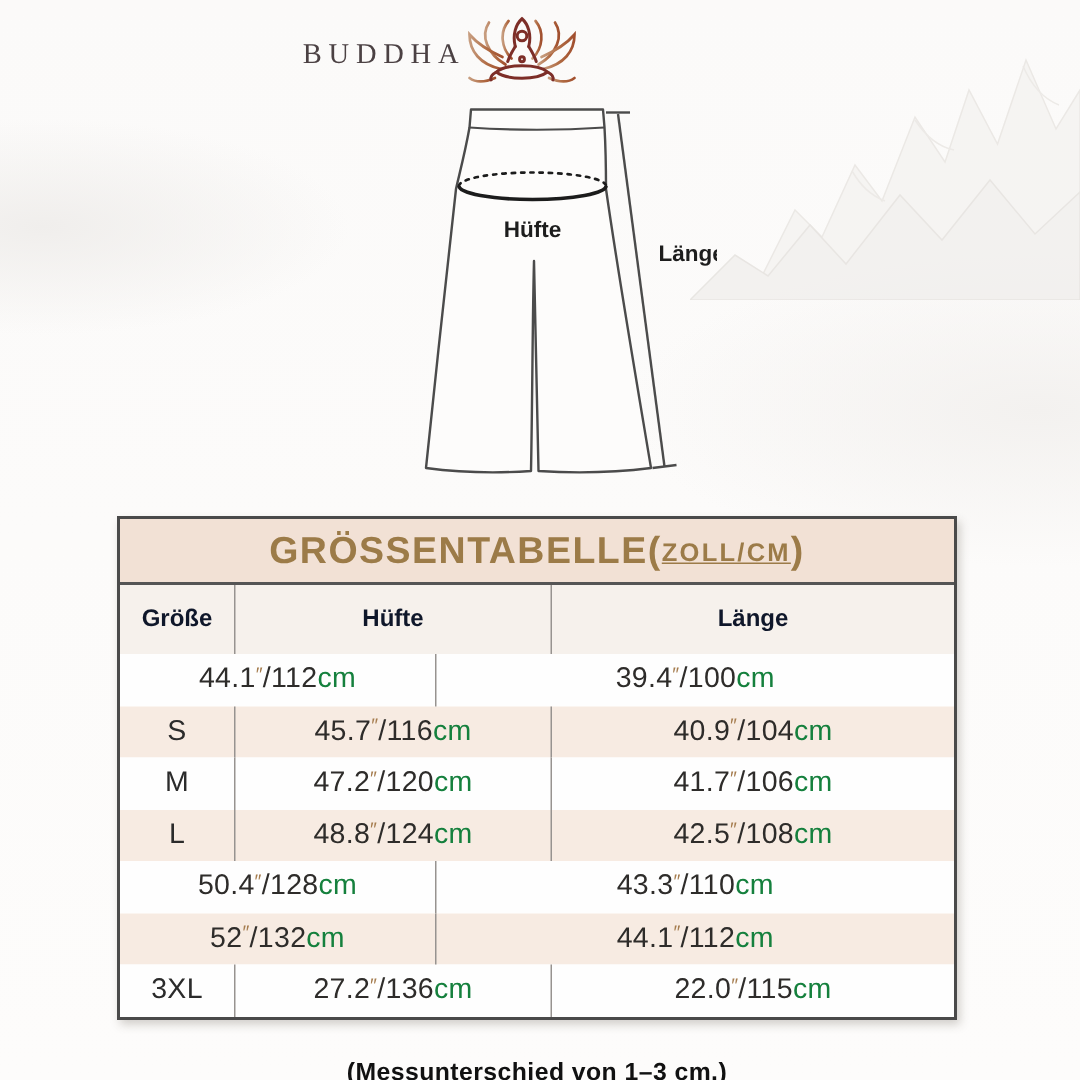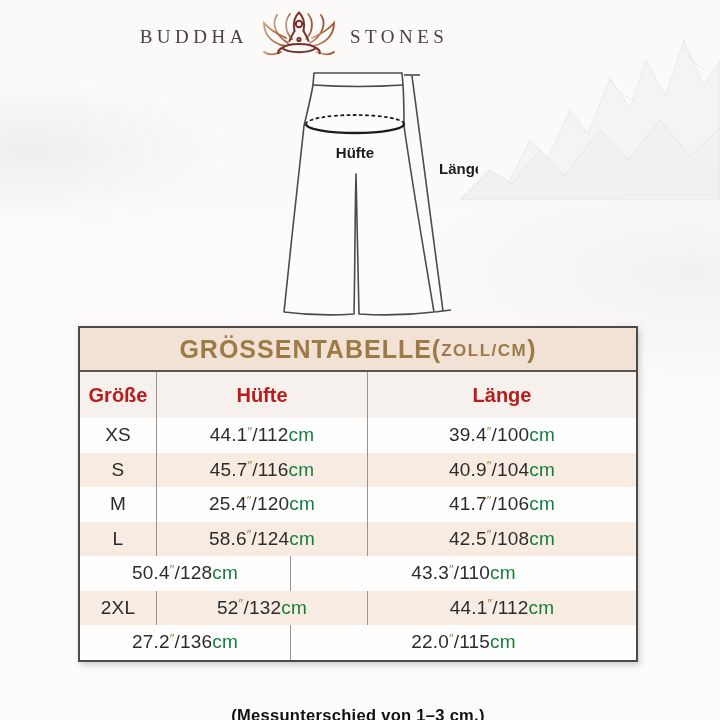--- a/index.html
+++ b/index.html
@@ -16,63 +16,63 @@
     background:
       radial-gradient(ellipse 340px 120px at 4% 21%, #f0eeec 0%, rgba(240,238,236,0) 60%),
       radial-gradient(ellipse 420px 160px at 96% 38%, #f3f1ef 0%, rgba(243,241,239,0) 65%),
       linear-gradient(180deg, #fbfaf9 0%, #fdfcfb 100%);
   }
   .bg-mountains { position:absolute; right:0; top:168; width:260px; height:200px; opacity:.75; }
 
   
   .logo {
     position:absolute; top:6px; left:0; width:588px; height:62px;
-    display:flex; align-items:center; justify-content:center; gap:13px;
+    display:flex; align-items:center; justify-content:center; gap:0;
   }
   .logo .word {
     font-family:"Liberation Serif", serif;
     font-size:19px; letter-spacing:4.5px; color:#4b4143; font-weight:500;
   }
   .logo svg { display:block; }
 
   
   .diagram { position:absolute; left:268px; top:62px; width:210px; height:258px; }
   .diagram text {
     font-family:"Liberation Sans", sans-serif;
     font-size:15px; font-weight:bold; fill:#1d1d1d;
   }
 
   
   .size-table {
-    position:absolute; left:78px; top:326px; width:560px;
+    position:absolute; left:78px; top:344px; width:560px;
     background:#fefefe;
     border:2px solid #4a4a4a;
     box-shadow:2px 3px 6px rgba(80,70,60,.25);
   }
   .table-title {
     height:44px; background:#f2e1d5;
     border-bottom:2px solid #555;
     display:flex; align-items:center; justify-content:center;
     color:#9c7b48; font-weight:bold; font-size:25px; letter-spacing:1px;
     white-space:nowrap;
   }
-  .table-title .small { font-size:17px; letter-spacing:1.5px; padding-top:4px; }
+  .table-title .small { font-size:17px; letter-spacing:1.5px; padding-top:4px;text-decoration:underline; }
   .thead, .tr { display:flex; align-items:stretch; }
   .thead { height:46px; background:#f6f1ec; }
   .tr { height:34.5px; background:#fefefe; }
   .tr.alt { background:#f7ebe2; }
   .td, .th {
     display:flex; align-items:center; justify-content:center;
     border-right:1px solid #979390;
   }
   .td:last-child, .th:last-child { border-right:none; }
   .col-size { width:77px; }
   .col-hip  { width:211px; }
   .col-len  { flex:1; }
-  .th { font-size:20px; font-weight:bold; color:#b91c1c; }
+  .th { font-size:16px; font-weight:bold; color:#0f172a; }
   .td { font-size:19px; color:#2e2c2a; letter-spacing:.2px; }
   .td.size { font-size:19px; color:#2b2b2b; }
   .td span.tan { color:#15803d; }
   .td span.prime { font-size:13px; position:relative; top:-4px; color:#a57c4e; }
 
   .note {
     position:absolute; top:687px; left:78px; width:560px;
     text-align:center; font-size:16.5px; font-weight:bold;
     letter-spacing:.3px; color:#111;margin-top:19px;
   }
@@ -120,21 +120,20 @@
       <circle cx="38" cy="16" r="3.2"></circle>
       <path d="M33.5,23 C31.5,15 34,8 38,4.5 C42,8 44.5,15 42.5,23"></path>
       <path d="M33.5,23 C31,27 29.5,30 28.5,33"></path>
       <path d="M42.5,23 C45,27 46.5,30 47.5,33"></path>
       <path d="M21,40 C27,34.5 49,34.5 55,40 C48,45.5 28,45.5 21,40 Z"></path>
       <path d="M21,40 C18,41.5 16.8,43.5 17.4,45.3"></path>
       <path d="M55,40 C58,41.5 59.2,43.5 58.6,45.3"></path>
       <circle cx="38" cy="31.5" r="1.6"></circle>
     </g>
   </svg>
-  <span class="word">STONES</span>
 </div>
 
 <svg class="diagram" viewBox="0 0 210 258">
 
   <path d="M46,11 L134,11 L135,23 C136,40 136,55 136,64 C144,120 156,190 166,250
            Q130,254.5 91,252 C90,200 89,150 88,112 C87,150 87,200 86,252
            Q50,254.5 16,250 C22,190 30,120 36,64 C38,55 42,40 45,23 Z" fill="#fdfcfb" stroke="#4b4b4b" stroke-width="1.6" stroke-linejoin="round"></path>
 
   <path d="M45,23 Q90,26 135,23" fill="none" stroke="#4b4b4b" stroke-width="1.4"></path>
 
@@ -156,21 +155,20 @@
       <span class="small">ZOLL/CM</span>
       <span>)</span>
   </div>
   <div class="thead">
     <div class="th col-size">Größe</div>
     <div class="th col-hip">Hüfte</div>
     <div class="th col-len">Länge</div>
   </div>
   <div id="table-body">
   <div class="tr">
-    <div class="td size col-size">XS</div>
     <div class="td val col-hip">
           <span>44.1</span>
           <span class="prime">″</span>
           <span>/</span>
           <span>112</span>
           <span class="tan">cm</span>
         </div>
     <div class="td val col-len">
           <span>39.4</span>
           <span class="prime">″</span>
@@ -194,39 +192,39 @@
           <span class="prime">″</span>
           <span>/</span>
           <span>104</span>
           <span class="tan">cm</span>
         </div>
   </div>
 
   <div class="tr">
     <div class="td size col-size">M</div>
     <div class="td val col-hip">
-          <span>25.4</span>
+          <span>47.2</span>
           <span class="prime">″</span>
           <span>/</span>
           <span>120</span>
           <span class="tan">cm</span>
         </div>
     <div class="td val col-len">
           <span>41.7</span>
           <span class="prime">″</span>
           <span>/</span>
           <span>106</span>
           <span class="tan">cm</span>
         </div>
   </div>
 
   <div class="tr alt">
     <div class="td size col-size">L</div>
     <div class="td val col-hip">
-          <span>58.6</span>
+          <span>48.8</span>
           <span class="prime">″</span>
           <span>/</span>
           <span>124</span>
           <span class="tan">cm</span>
         </div>
     <div class="td val col-len">
           <span>42.5</span>
           <span class="prime">″</span>
           <span>/</span>
           <span>108</span>
@@ -245,38 +243,38 @@
     <div class="td val col-len">
           <span>43.3</span>
           <span class="prime">″</span>
           <span>/</span>
           <span>110</span>
           <span class="tan">cm</span>
         </div>
   </div>
 
   <div class="tr alt">
-    <div class="td size col-size">2XL</div>
     <div class="td val col-hip">
           <span>52</span>
           <span class="prime">″</span>
           <span>/</span>
           <span>132</span>
           <span class="tan">cm</span>
         </div>
     <div class="td val col-len">
           <span>44.1</span>
           <span class="prime">″</span>
           <span>/</span>
           <span>112</span>
           <span class="tan">cm</span>
         </div>
   </div>
 
   <div class="tr">
+    <div class="td size col-size">3XL</div>
     <div class="td val col-hip">
           <span>27.2</span>
           <span class="prime">″</span>
           <span>/</span>
           <span>136</span>
           <span class="tan">cm</span>
         </div>
     <div class="td val col-len">
           <span>22.0</span>
           <span class="prime">″</span>

